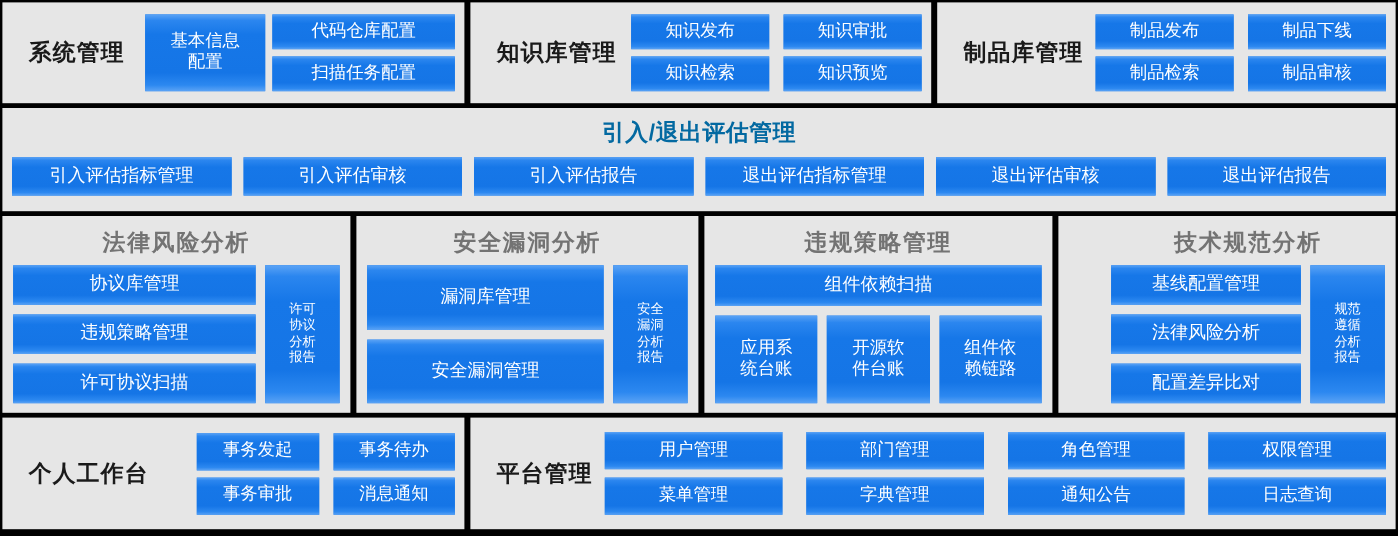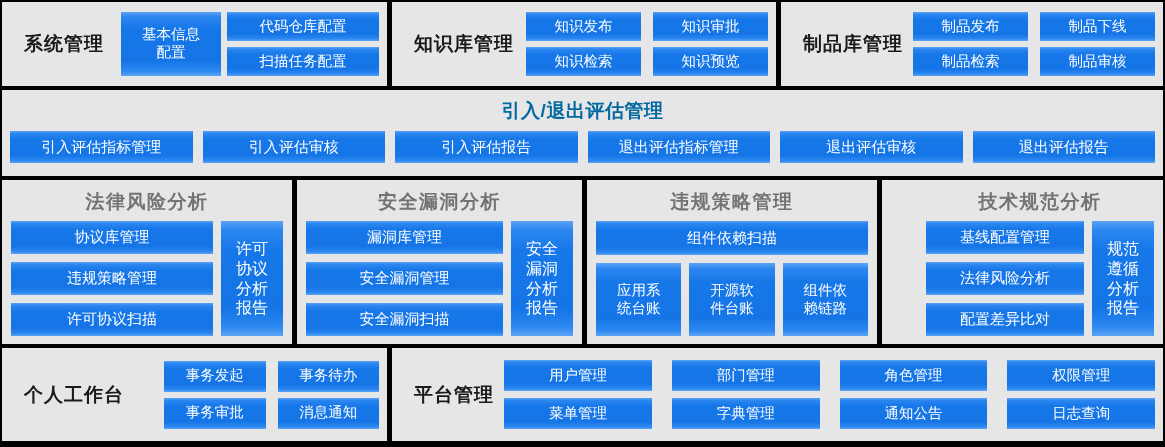--- a/index.html
+++ b/index.html
@@ -172,21 +172,21 @@
   .an-left {
     flex: 1 1 auto;
     display: flex;
     flex-direction: column;
     gap: 8px;
   }
   .an-left .btn { flex: 1 1 0; font-size: 15px; }
   .an-report {
     flex: 0 0 62px;
     width: 62px;
-    font-size: 16px;
+    font-size: 11px;
     padding: 2px;
   }
 
   
   .dep-body {
     display: flex;
     flex-direction: column;
     gap: 8px;
     flex: 1 1 auto;
   }
@@ -291,21 +291,20 @@
 报告</div>
       </div>
     </div>
 
     <div class="panel panel-stack p-vuln">
       <div class="panel-title">安全漏洞分析</div>
       <div class="an-body">
         <div class="an-left">
           <div class="btn">漏洞库管理</div>
           <div class="btn">安全漏洞管理</div>
-          <div class="btn">安全漏洞扫描</div>
         </div>
         <div class="btn an-report">安全
 漏洞
 分析
 报告</div>
       </div>
     </div>
 
     <div class="panel panel-stack p-dep">
       <div class="panel-title">违规策略管理</div>

